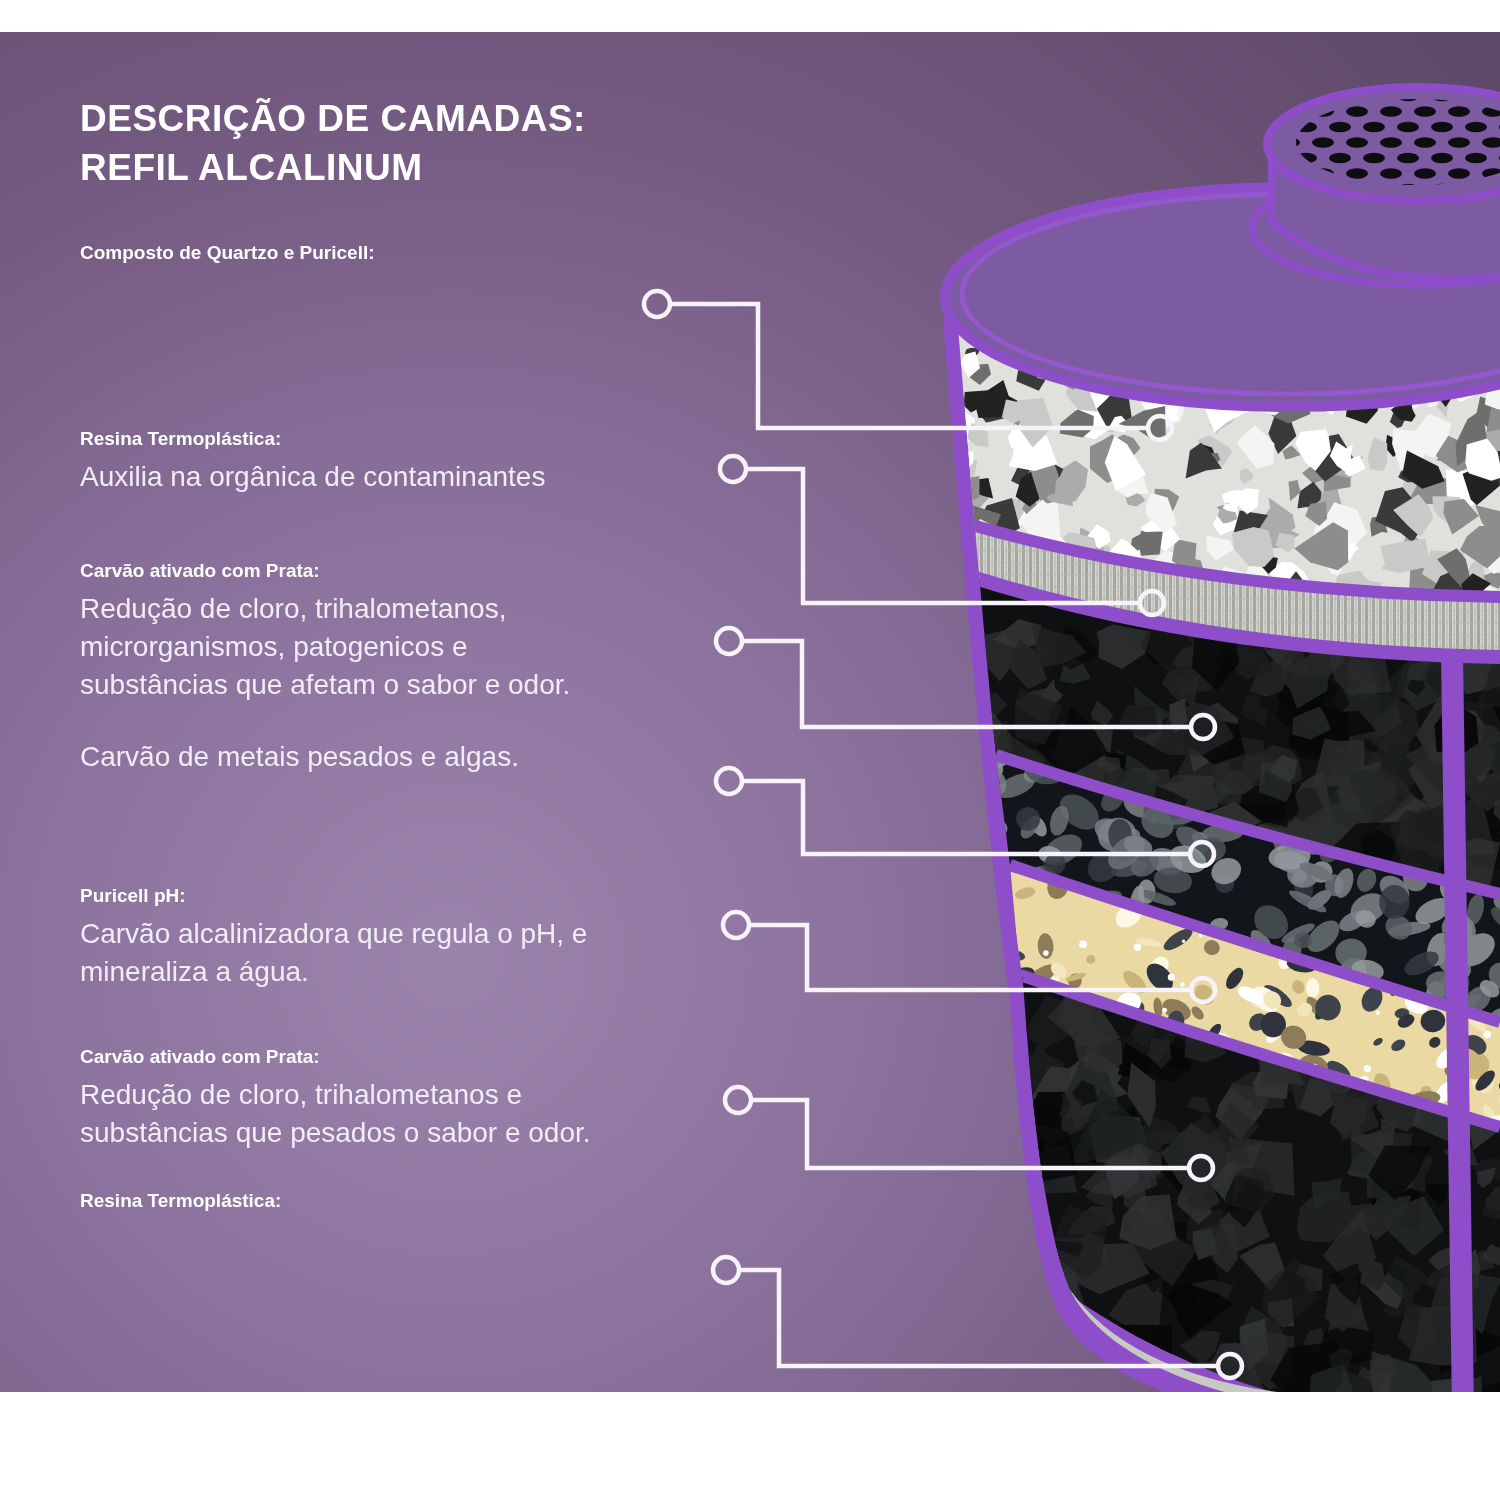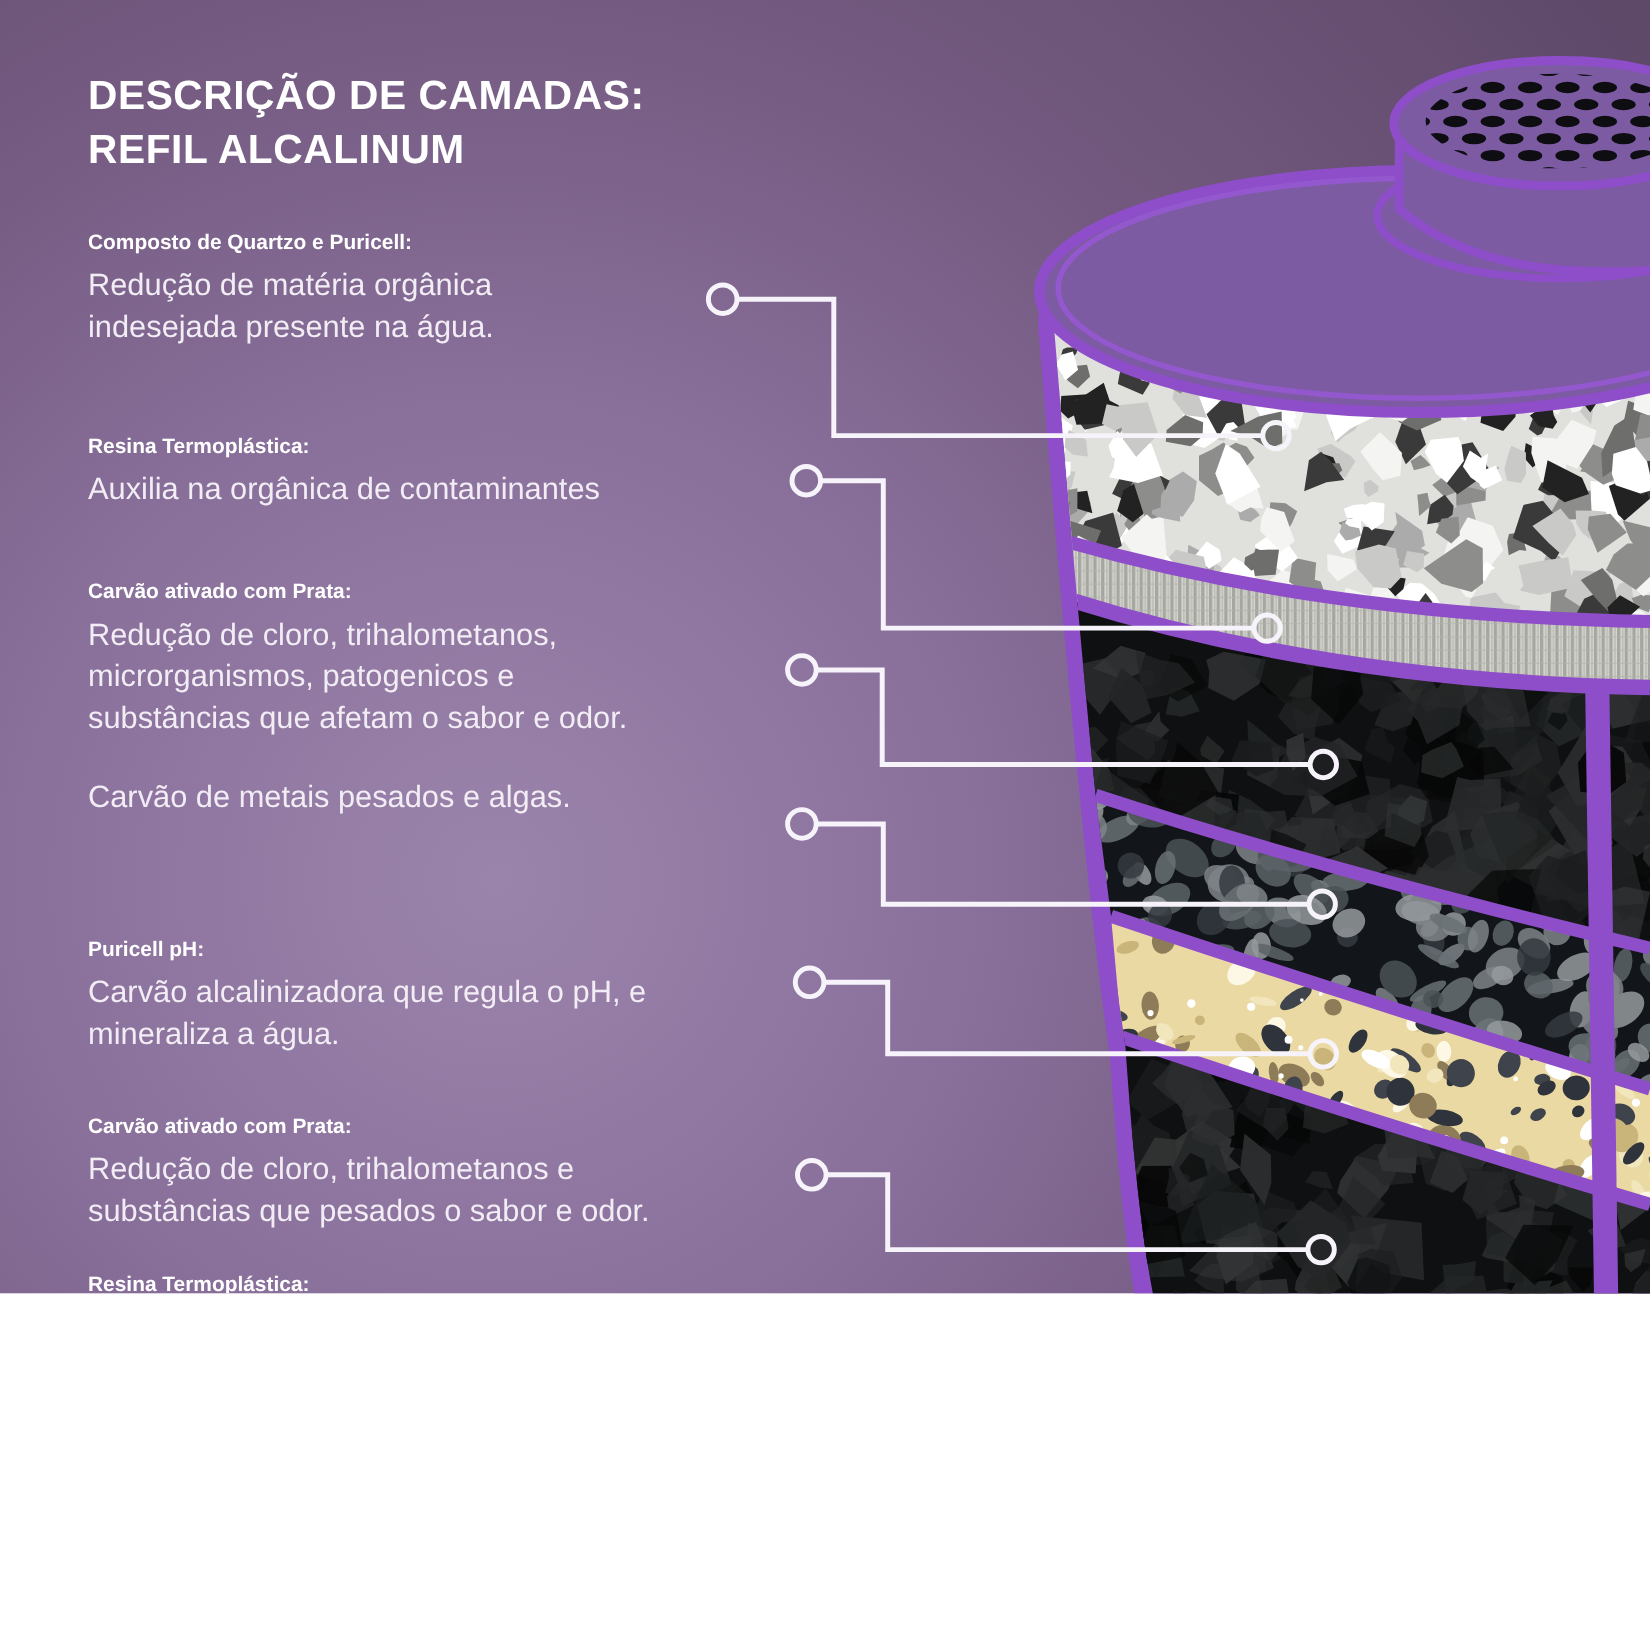--- a/index.html
+++ b/index.html
@@ -1,19 +1,20 @@
 <!DOCTYPE html>
 <html><head>
 <meta charset="utf-8">
 <style>
   html,body{margin:0;padding:0;}
   #stage{
-    position:relative;width:1500px;height:1176px;overflow:hidden;
+    position:relative;width:1500px;height:1360px;overflow:hidden;
     background:radial-gradient(circle at 30% 68%, #9b84ac 0%, #8a719c 32%, #73597f 62%, #5d4868 100%);
     font-family:"Liberation Sans", sans-serif;
+    margin-top:32px;
   }
   #art{position:absolute;left:0;top:0;}
   .title{
     position:absolute;left:80px;top:62px;color:#ffffff;
     font-size:37px;font-weight:800;line-height:49px;letter-spacing:.5px;white-space:pre-line;
   }
   .callout-block{position:absolute;left:80px;width:640px;color:#ffffff;}
   .callout-block .hd{font-size:19px;font-weight:700;line-height:38px;}
   .callout-block .bd{font-size:28px;font-weight:400;line-height:38px;color:#f2edf5;white-space:pre-line;}
   .brand{
@@ -1521,22 +1522,20 @@
         <circle cx="1230" cy="1334" r="12"></circle>
       </g>
     </svg>
 
   <div class="title">DESCRIÇÃO DE CAMADAS:
 REFIL ALCALINUM</div>
 
   <div id="callouts">
       <div class="callout-block" style="top: 202px;">
         <div class="hd">Composto de Quartzo e Puricell:</div>
-        <div class="bd">Redução de matéria orgânica
-indesejada presente na água.</div>
       </div>
       <div class="callout-block" style="top: 388px;">
         <div class="hd">Resina Termoplástica:</div>
         <div class="bd">Auxilia na orgânica de contaminantes</div>
       </div>
       <div class="callout-block" style="top: 520px;">
         <div class="hd">Carvão ativado com Prata:</div>
         <div class="bd">Redução de cloro, trihalometanos,
 microrganismos, patogenicos  e
 substâncias que afetam o sabor e odor.</div>

